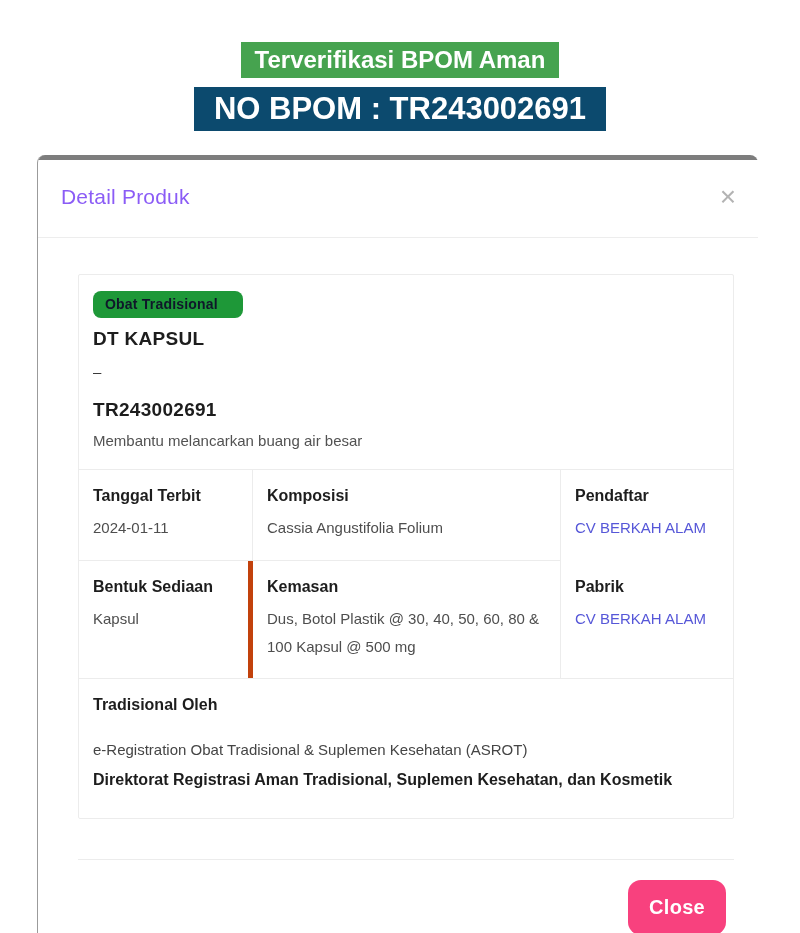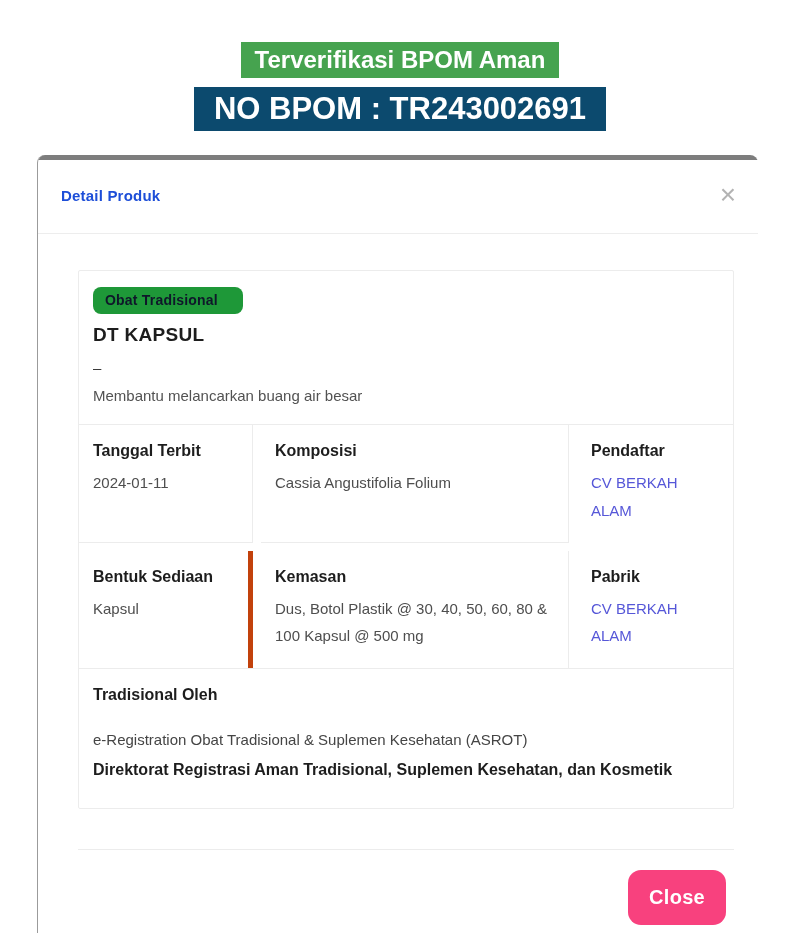--- a/index.html
+++ b/index.html
@@ -56,23 +56,23 @@
     background: #7d7d7d;
   }
   .modal-header {
     display: flex;
     align-items: center;
     justify-content: space-between;
     padding: 25px 18px 28px 23px;
     border-bottom: 1px solid #ededed;
   }
   .modal-title {
-    font-size: 15px;
-    font-weight: 700;
-    color: #1d4ed8;
+    font-size: 21px;
+    font-weight: 400;
+    color: #8b5cf6;
     letter-spacing: 0.2px;
   }
   .close-x {
     font-size: 28px;
     line-height: 20px;
     color: #b3b3b3;
     cursor: pointer;
     font-weight: 400;
     padding: 0 4px;
   }
@@ -123,21 +123,20 @@
     font-size: 15px;
     color: #525252;
   }
 
   
   .details-grid {
     display: grid;
     grid-template-columns: 174px 308px 1fr;
     border-top: 1px solid #ececec;
     border-bottom: 1px solid #ececec;
-    gap: 8px;
   }
   .cell {
     padding: 17px 14px 18px 14px;
   }
   .cell .label {
     font-size: 16px;
     font-weight: bold;
     color: #1d1d1d;
   }
   .cell .value {
@@ -223,20 +222,21 @@
       <span class="close-x">×</span>
     </div>
 
     <div class="modal-body">
       <div class="card">
 
         <div class="card-top">
           <span class="badge">Obat Tradisional</span>
           <div class="product-name">DT KAPSUL</div>
           <div class="product-dash">–</div>
+          <div class="product-regnum">TR243002691</div>
           <div class="product-desc">Membantu melancarkan buang air besar</div>
         </div>
 
         <div class="details-grid">
           <div class="cell c-r1c1">
             <div class="label">Tanggal Terbit</div>
             <div class="value">2024-01-11</div>
           </div>
           <div class="cell c-r1c2">
             <div class="label">Komposisi</div>

